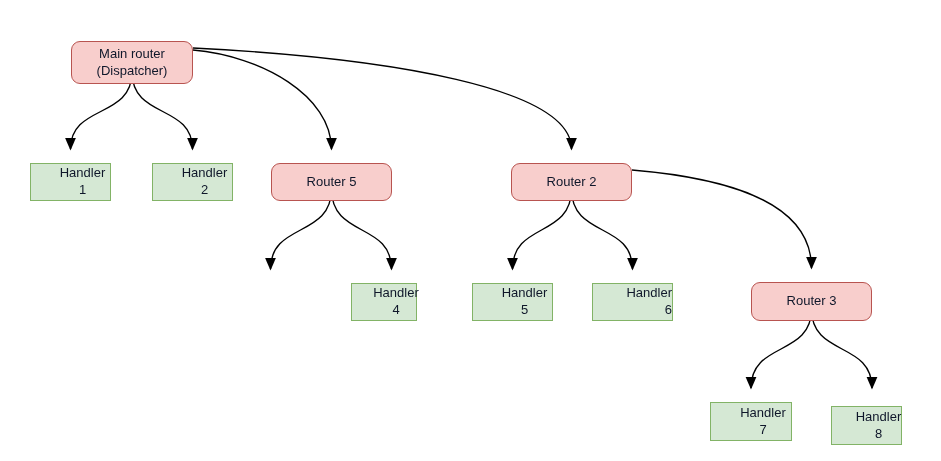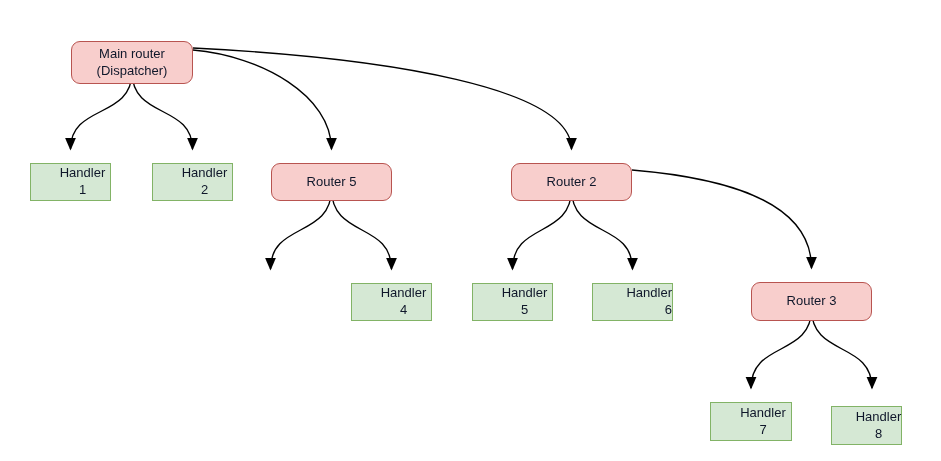--- a/index.html
+++ b/index.html
@@ -51,21 +51,21 @@
     border-radius: 0;
     padding-left: 24px;
   }
   
   #n-main { left: 71px;  top: 29px;  width: 122px; height: 43px; }
   #n-h1   { left: 30px;  top: 151px; width: 81px;  height: 38px; }
   #n-h2   { left: 152px; top: 151px; width: 81px;  height: 38px; }
   #n-r1   { left: 271px; top: 151px; width: 121px; height: 38px; }
   #n-r2   { left: 511px; top: 151px; width: 121px; height: 38px; }
   #n-h3   { left: 230px; top: 271px; width: 81px;  height: 38px; }
-  #n-h4   { left: 351px; top: 271px; width: 81px;  height: 38px; }
+  #n-h4   { left: 351px; top: 271px; width: 66px;  height: 38px; }
   #n-h5   { left: 472px; top: 271px; width: 81px;  height: 38px; }
   #n-h6   { left: 592px; top: 271px; width: 81px;  height: 38px; text-align: right; }
   #n-r3   { left: 751px; top: 270px; width: 121px; height: 39px; }
   #n-h7   { left: 710px; top: 390px; width: 82px;  height: 39px; }
   #n-h8   { left: 831px; top: 394px; width: 71px;  height: 39px; }
 </style>
 </head>
 <body>
 
 <div class="diagram">

